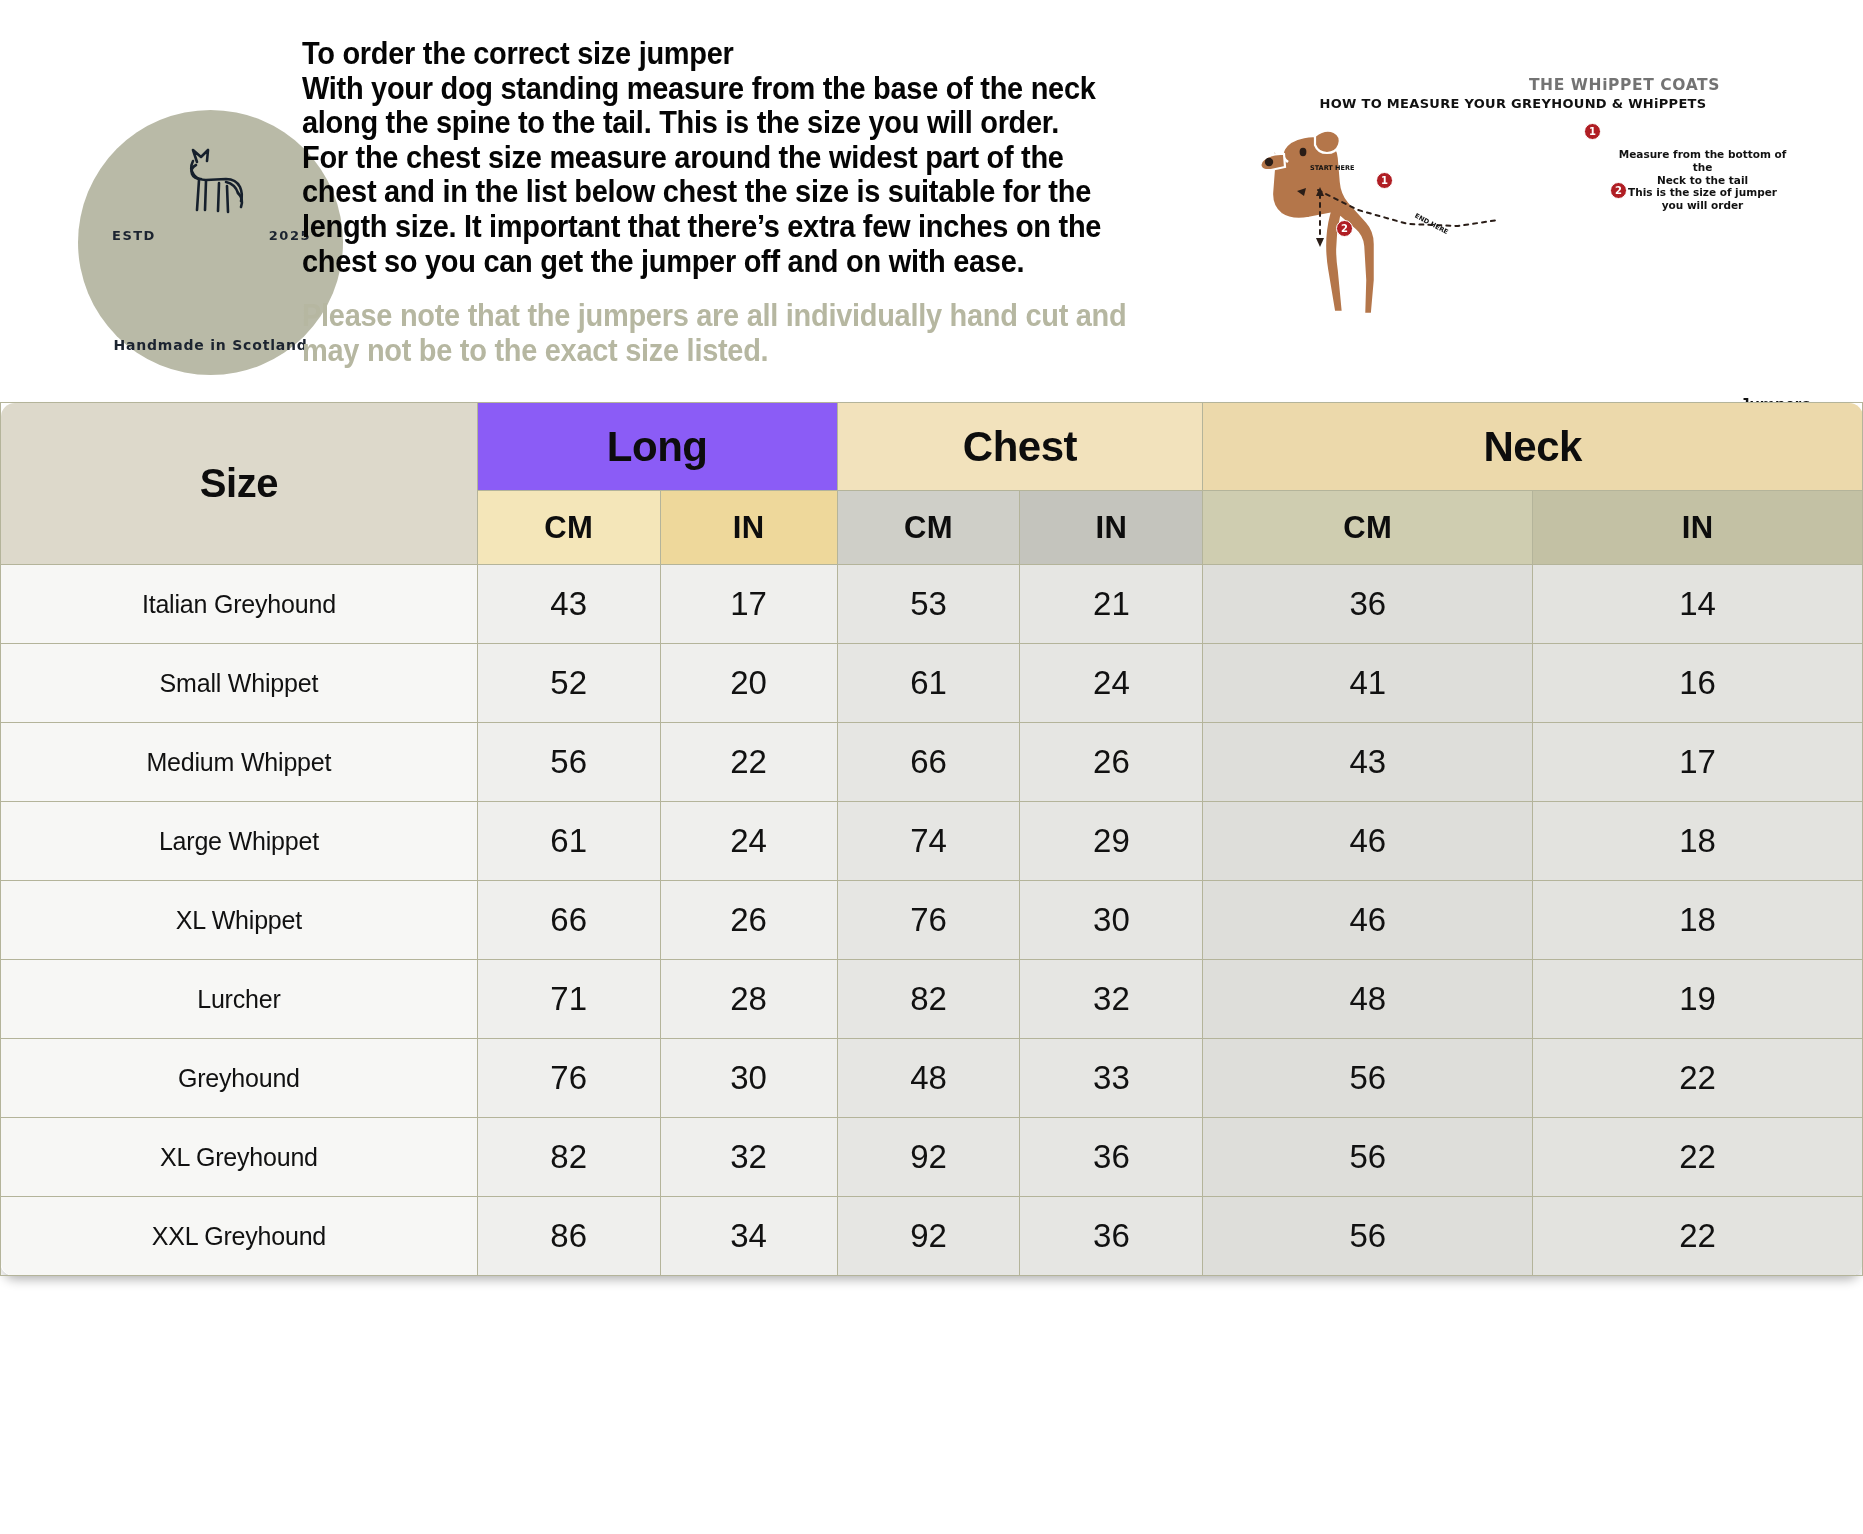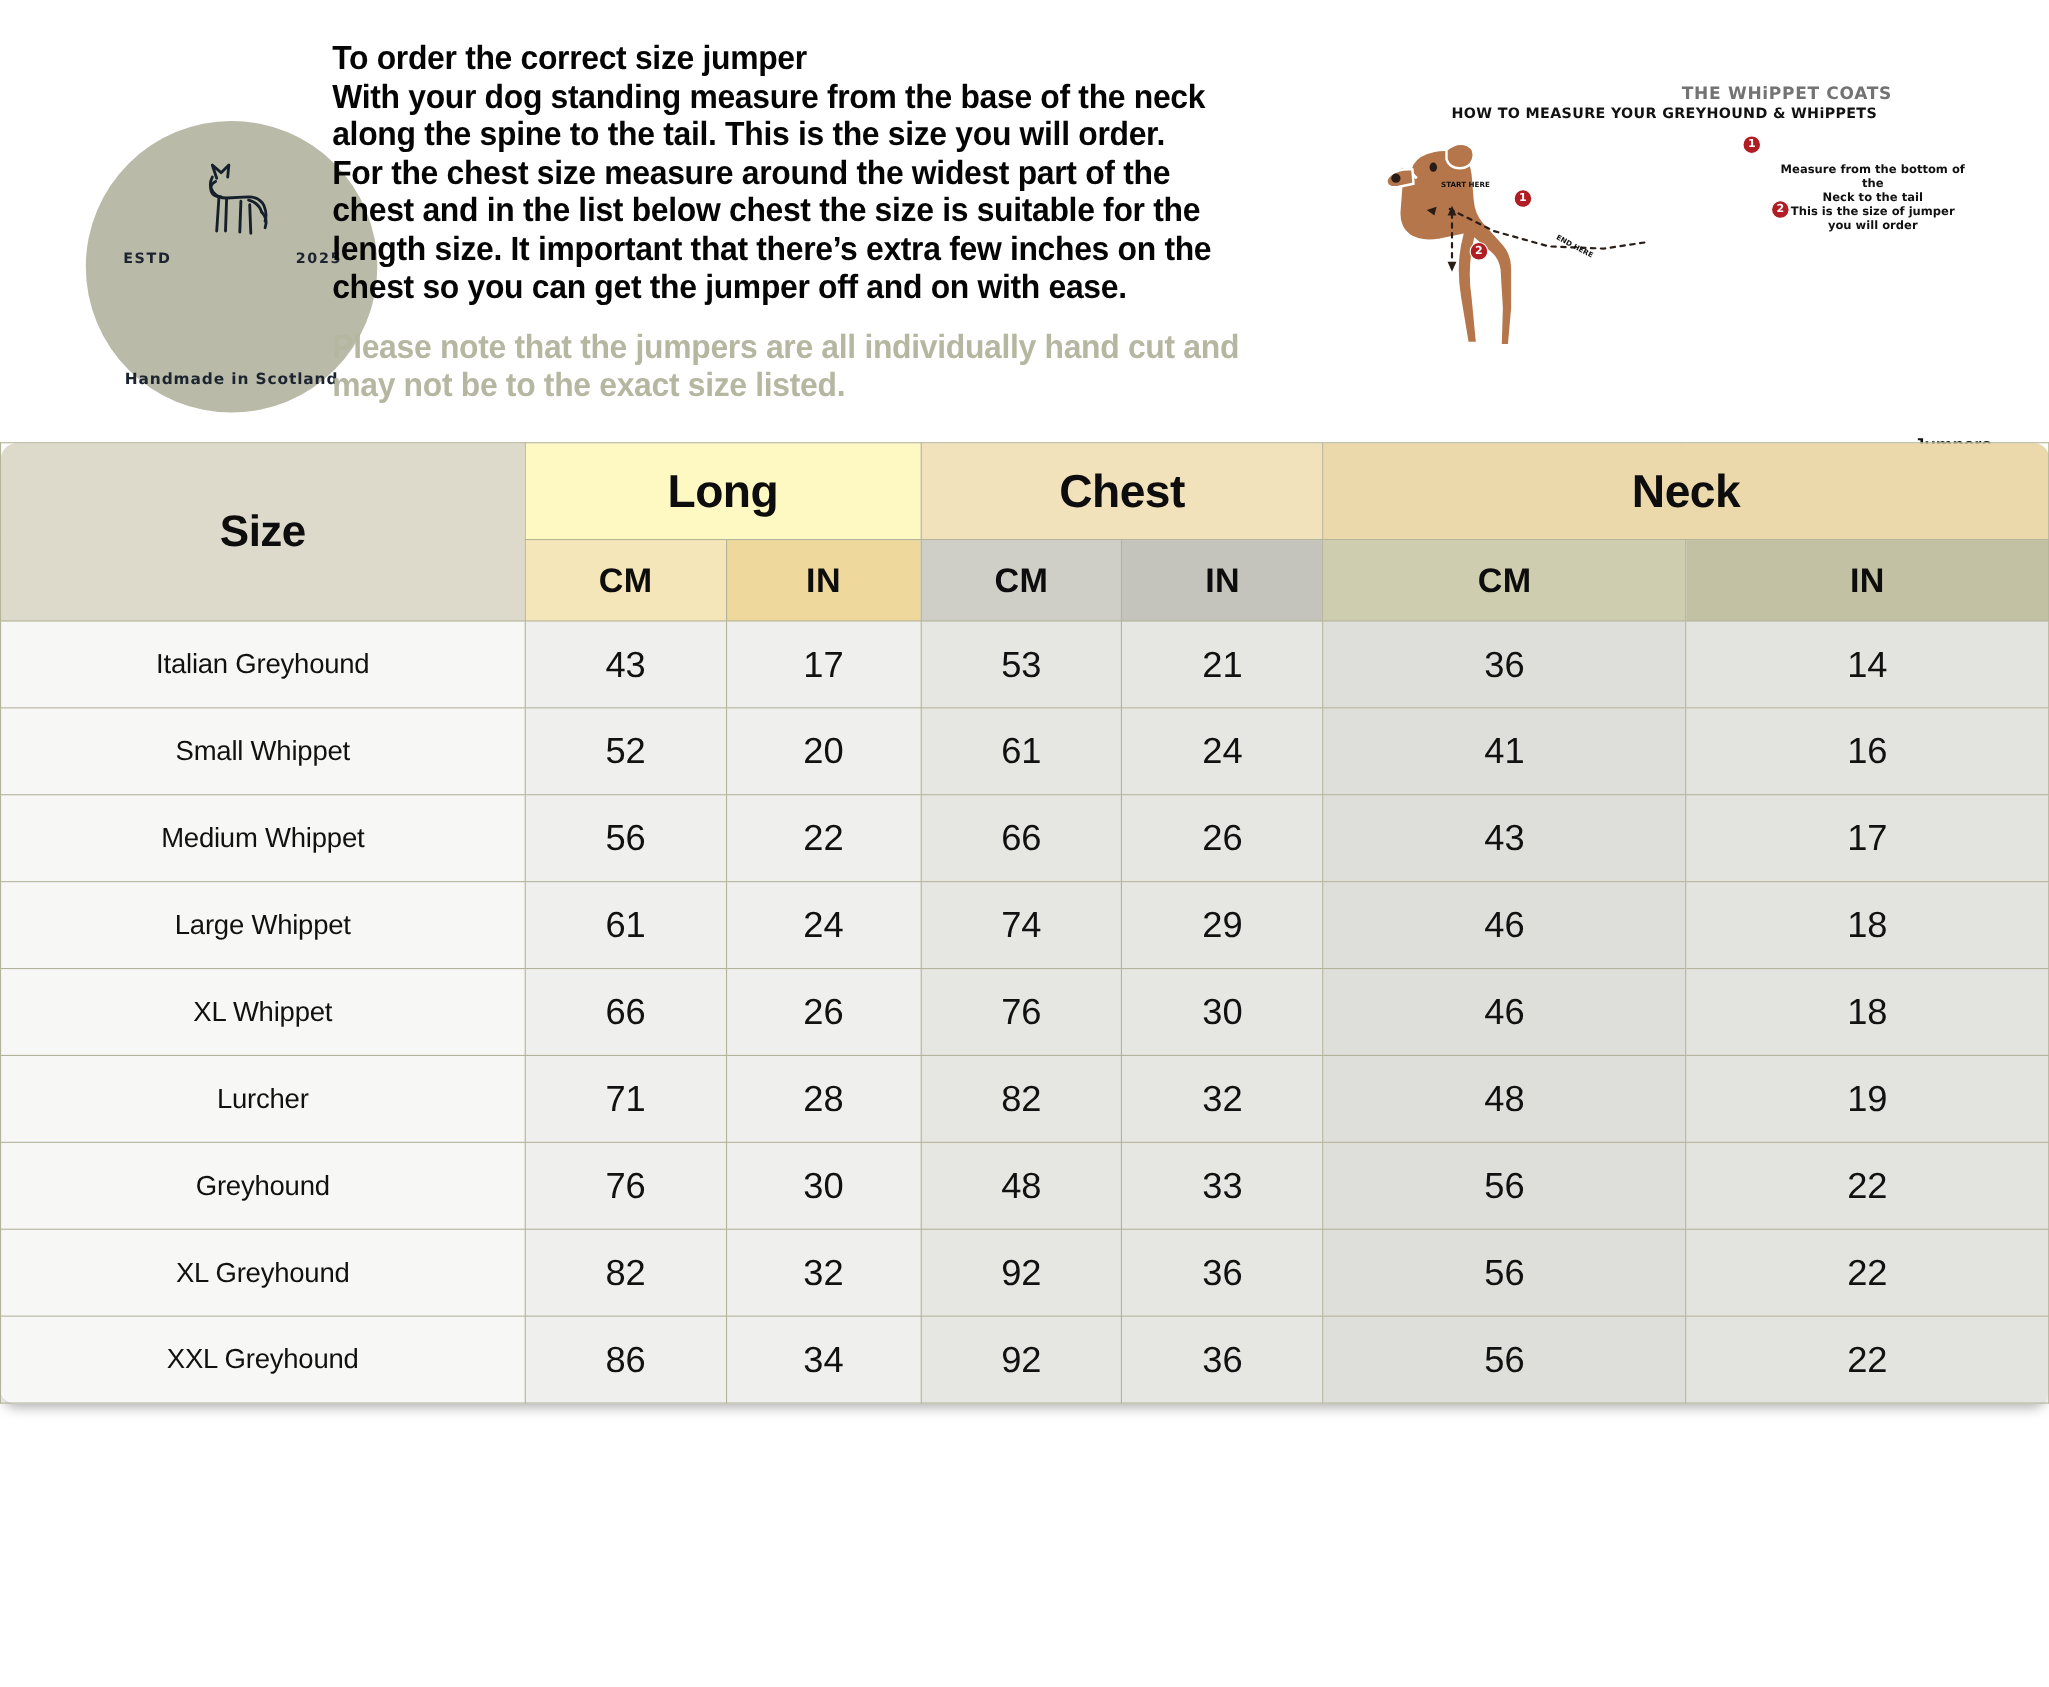--- a/index.html
+++ b/index.html
@@ -118,21 +118,21 @@
     font-family: "Liberation Sans", sans-serif; font-weight: 700;
     font-size: 40px; letter-spacing: -0.5px;
     border-top-left-radius: 14px;
     border-right: 1px solid #cfcbbc;
   }
   th.grp {
     font-family: "Liberation Sans", sans-serif; font-weight: 700;
     font-size: 42px; color: #0d0d0d; height: 88px; letter-spacing: -0.5px;
     border: none; border-right: 1px solid rgba(255,255,255,0.5);
   }
-  th.grp-long  { background: #fef9c3; }
+  th.grp-long  { background: #8b5cf6; }
   th.grp-chest { background: #f2e2bc; }
   th.grp-neck  { background: #ecd9ab; border-top-right-radius: 14px; border-right: none; }
 
   th.sub {
     font-family: "Liberation Sans", sans-serif; font-weight: 700;
     font-size: 31px; color: #0d0d0d; height: 74px; letter-spacing: 0.3px;
     border: none; border-right: 1px solid rgba(255,255,255,0.45);
   }
   th.sub-long-cm  { background: #f4e6b9; }
   th.sub-long-in  { background: #eed89b; }

